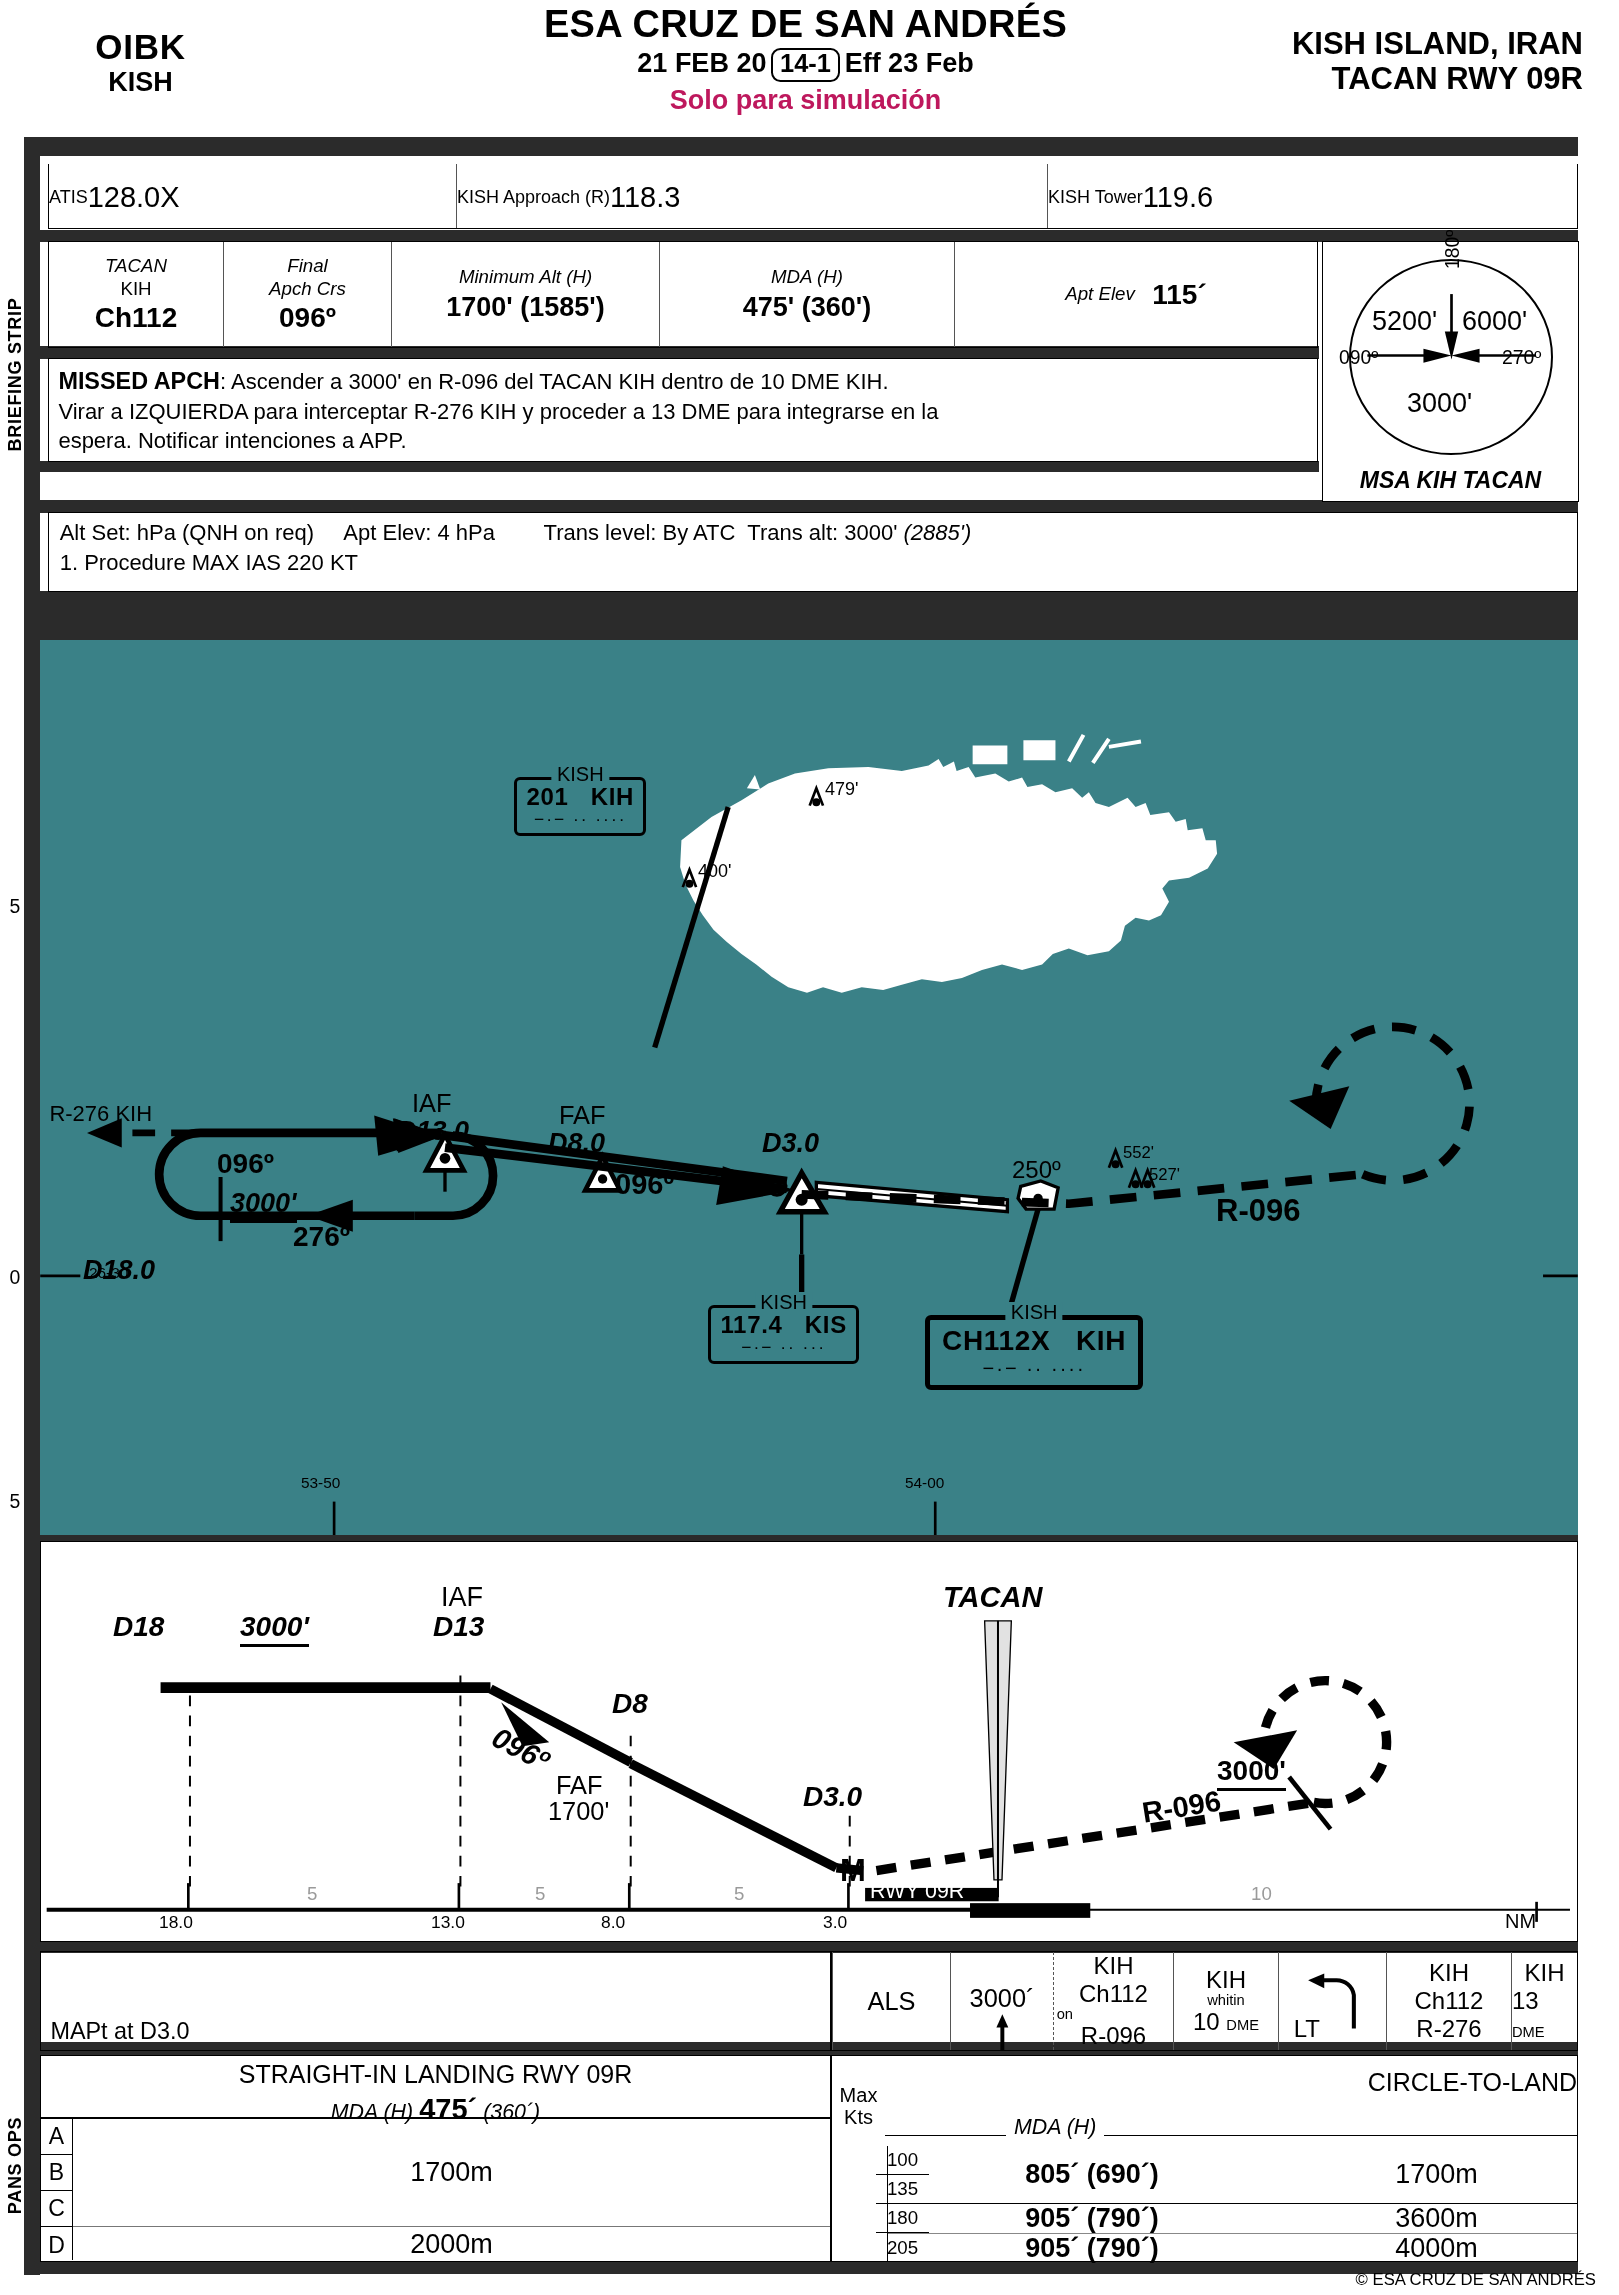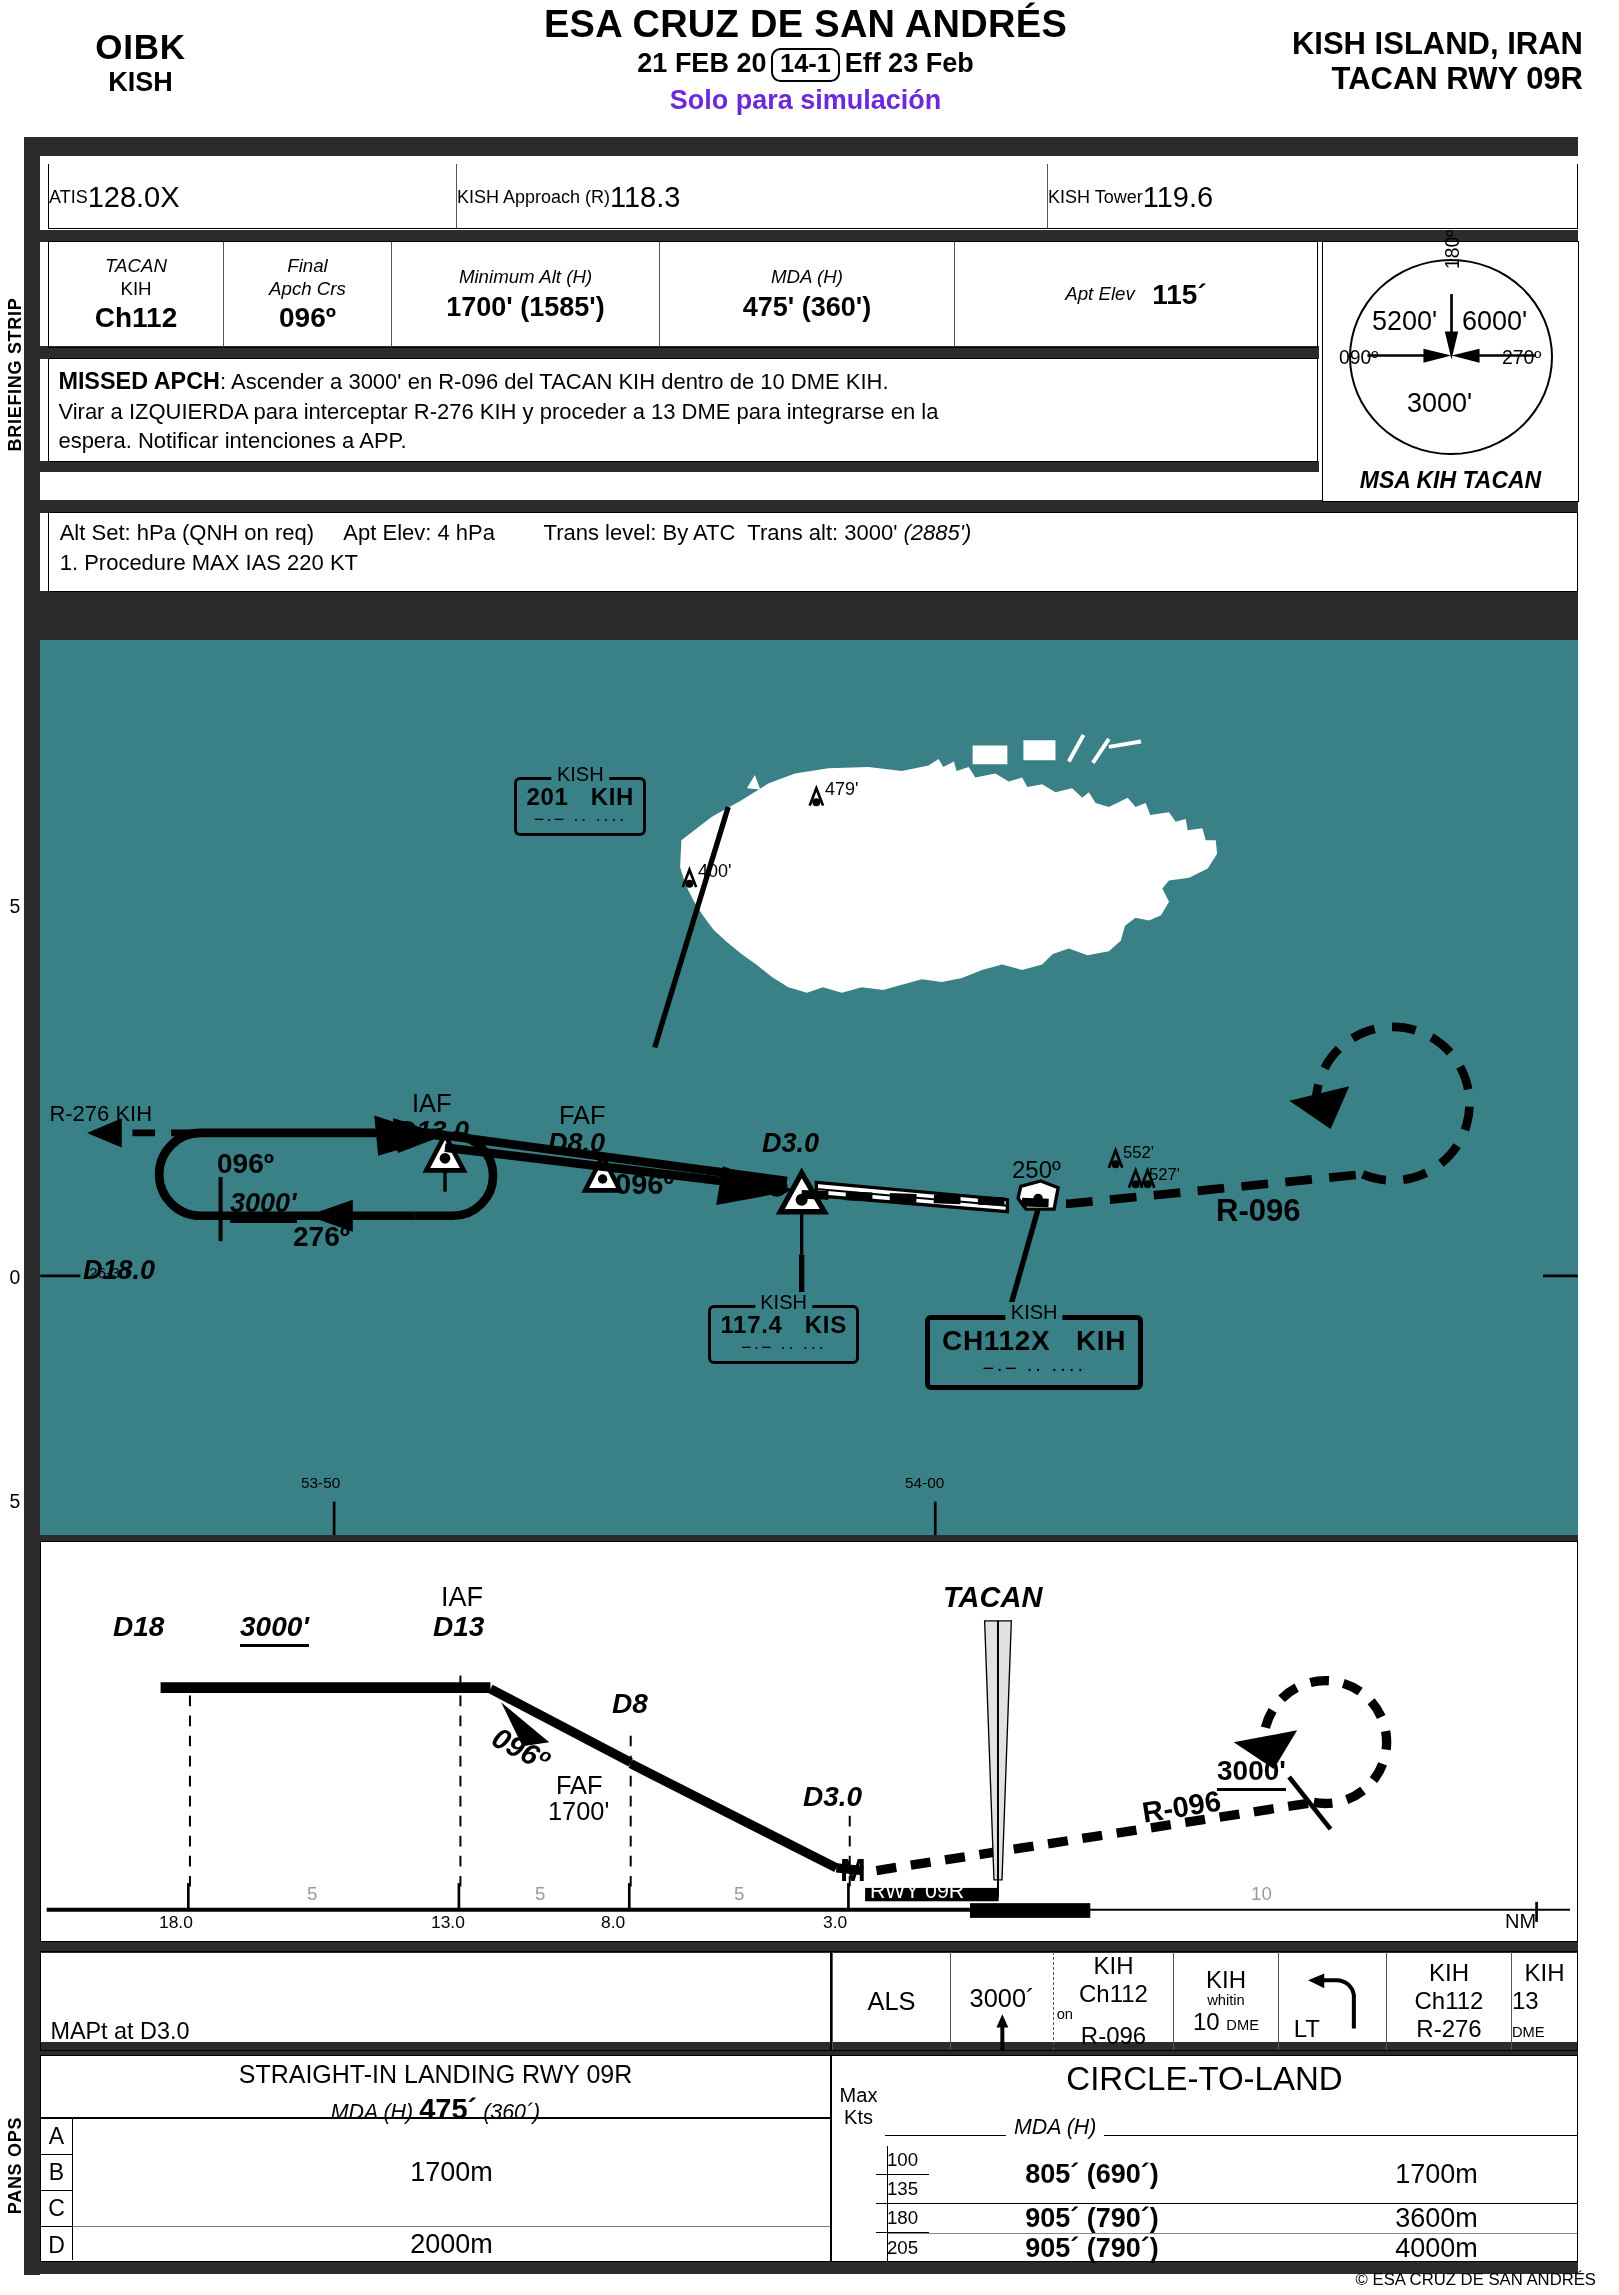--- a/index.html
+++ b/index.html
@@ -7,21 +7,21 @@
   .page{position:absolute;inset:0;}
 
   
   .hdr{position:absolute;left:0;top:0;width:1620px;height:137px;}
   .hdr-left{position:absolute;left:47px;top:27px;text-align:center;width:187px;line-height:1.15;}
   .hdr-left .l1{font-size:35px;font-weight:700;letter-spacing:0.7px;}
   .hdr-left .l2{font-size:27px;font-weight:700;}
   .hdr-ctr{position:absolute;left:428px;top:4px;width:755px;text-align:center;line-height:1.1;}
   .hdr-ctr .t1{font-size:38px;font-weight:700;letter-spacing:0.3px;}
   .hdr-ctr .t2{font-size:27px;font-weight:700;margin-top:2px;}
-  .hdr-ctr .t3{font-size:27px;font-weight:700;color:#6d28d9;margin-top:4px;}
+  .hdr-ctr .t3{font-size:27px;font-weight:700;color:#be185d;margin-top:4px;}
   .cyc{display:inline-block;border:2.7px solid #000;border-radius:9.4px;padding:0.7px 6.7px 1.3px 6.7px;margin:0 5px;font-size:25.4px;font-weight:700;vertical-align:middle;}
   .hdr-right{position:absolute;right:37px;top:27px;text-align:right;line-height:1.12;}
   .hdr-right .r1{font-size:31px;font-weight:700;}
   .hdr-right .r2{font-size:31px;font-weight:700;}
 
   
   .blkbar{position:absolute;background:#2b2b2b;}
 
   
   .bs-label{position:absolute;left:1.3px;top:247px;width:29px;height:254px;display:flex;align-items:center;justify-content:center;}
@@ -93,21 +93,21 @@
   .mn-right{flex:1;position:relative;}
   .mn-title{text-align:center;font-size:25px;padding-top:4px;}
   .mn-mda{text-align:center;font-size:21.4px;font-style:italic;margin-top:4px;}
   .mn-mda b{font-size:29px;font-style:normal;font-weight:700;}
   .catcol{position:absolute;left:0;top:61px;width:31px;height:143px;border-top:2px solid #000;}
   .catcol div{height:36px;border-bottom:0.7px solid #000;font-size:23px;display:flex;align-items:center;justify-content:center;box-sizing:border-box;}
   .catcol div:last-child{border-bottom:none;}
   .vals{position:absolute;left:31px;right:0;top:61px;height:143px;border-top:2px solid #000;border-left:1.3px solid #000;box-sizing:border-box;}
   .vals .v1{height:107px;display:flex;align-items:center;justify-content:center;font-size:27px;border-bottom:0.7px solid #777;}
   .vals .v2{height:34px;display:flex;align-items:center;justify-content:center;font-size:27px;}
-  .ctl-title{text-align:center;font-size:33px;padding-top:4px;}
+  .ctl-title{text-align:right;font-size:25px;padding-top:12px;}
   .maxkts{position:absolute;left:0;top:28px;width:53px;text-align:center;font-size:20px;line-height:1.1;}
   .ktscol{position:absolute;left:8px;top:90px;width:53px;height:115px;margin-left:36px;}
   .ktscol div{height:29px;border-bottom:0.7px solid #000;font-size:18.7px;display:flex;align-items:center;justify-content:center;box-sizing:border-box;}
   .ktscol div:last-child{border-bottom:none;}
   .mdahdr{position:absolute;left:53px;right:0;top:79px;height:1.3px;background:#000;}
   .mdahdr-t{position:absolute;left:174px;top:59px;font-size:21.4px;font-style:italic;background:#fff;padding:0 8px;}
   .ctlvals{position:absolute;left:55px;right:0;top:90px;height:115px;border-left:1.3px solid #000;box-sizing:border-box;}
   .ctlvals .r{display:flex;align-items:center;height:57px;}
   .ctlvals .r.b1{border-bottom:0.7px solid #000;}
   .ctlvals .r.b2{border-bottom:0.7px solid #888;height:29px;}

